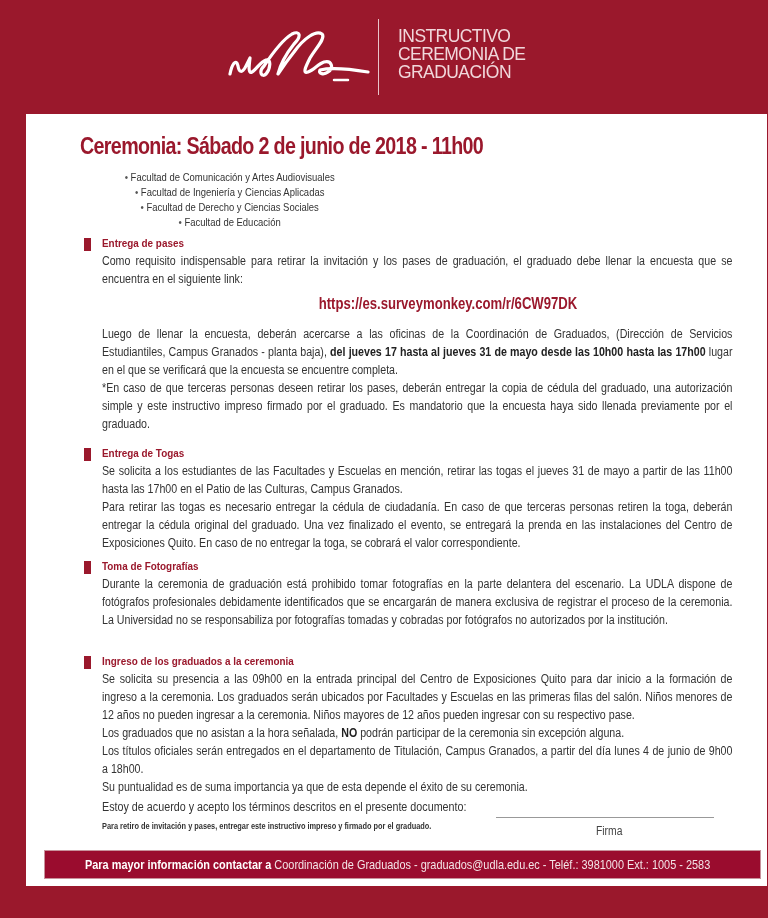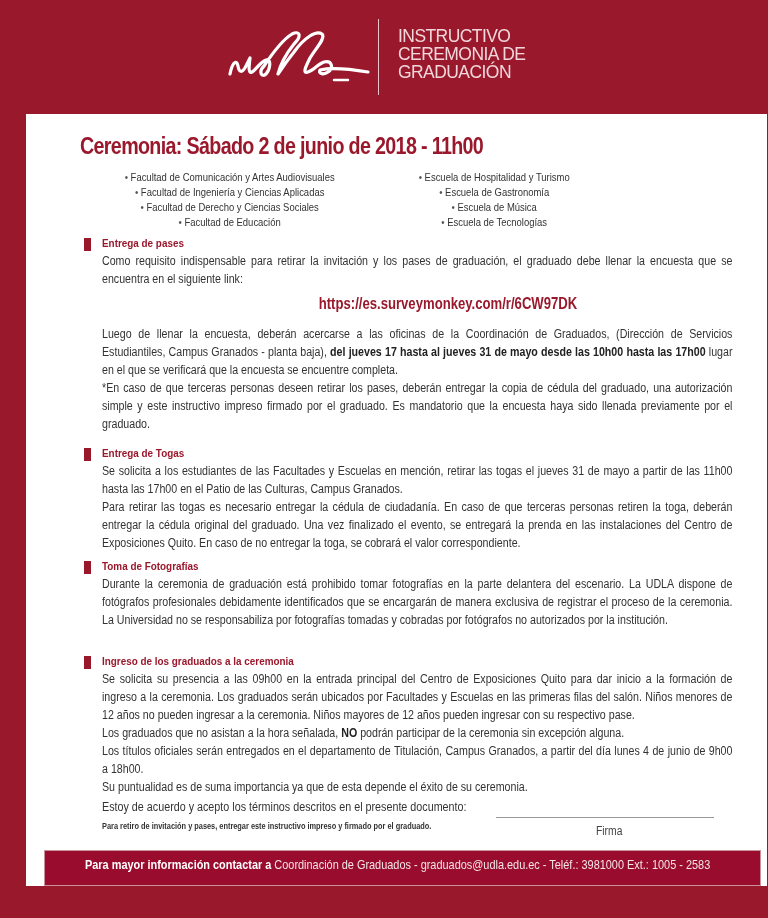--- a/index.html
+++ b/index.html
@@ -75,21 +75,21 @@
   }
   .signature-line {
     position: absolute; left: 470px; top: 703px; width: 218px; height: 1px; background: #999;
   }
   .signature-label {
     position: absolute; left: 570px; top: 710px; font-size: 12px; color: #444;
     transform: scaleX(0.86); transform-origin: left top;
   }
 
   .contact-bar {
-    position: absolute; left: 18px; top: 736px; width: 717px; height: 36px;
+    position: absolute; left: 18px; top: 736px; width: 717px; height: 29px;
     background: #9a0c2e; border: 1px solid #c8929c; box-sizing: border-box;
   }
   .contact-text {
     position: absolute; left: 40px; top: 6px; color: #f3e4e7; font-size: 13px; white-space: nowrap;
     transform: scaleX(0.84); transform-origin: left top;
   }
   .contact-text b { color: #ffffff; }
 </style>
 </head>
 <body>
@@ -108,26 +108,20 @@
 </div>
 
 <div class="paper">
   <div class="ceremony-title">Ceremonia: Sábado 2 de junio de 2018 - 11h00</div>
 
   <ul class="school-col col-left">
     <li><span class="dot">•</span><span>Facultad de Comunicación y Artes  Audiovisuales</span></li>
     <li><span class="dot">•</span><span>Facultad de Ingeniería y Ciencias Aplicadas</span></li>
     <li><span class="dot">•</span><span>Facultad de Derecho y Ciencias Sociales</span></li>
     <li><span class="dot">•</span><span>Facultad de Educación</span></li>
-  </ul>
-  <ul class="school-col col-right">
-    <li><span class="dot">•</span><span>Escuela de Hospitalidad y Turismo</span></li>
-    <li><span class="dot">•</span><span>Escuela de Gastronomía</span></li>
-    <li><span class="dot">•</span><span>Escuela de Música</span></li>
-    <li><span class="dot">•</span><span>Escuela de Tecnologías</span></li>
   </ul>
 
   <div class="section" style="top:123px;">
     <div class="sec-marker"></div>
     <div class="sec-heading">Entrega de pases</div>
     <div class="para" style="top:15px;">
       <p>Como requisito indispensable para retirar la invitación y los pases de graduación, el graduado debe llenar la encuesta que se encuentra en el siguiente link:</p>
     </div>
     <a class="survey-link" style="top:58px;">https://es.surveymonkey.com/r/6CW97DK</a>
     <div class="para" style="top:88px;">

